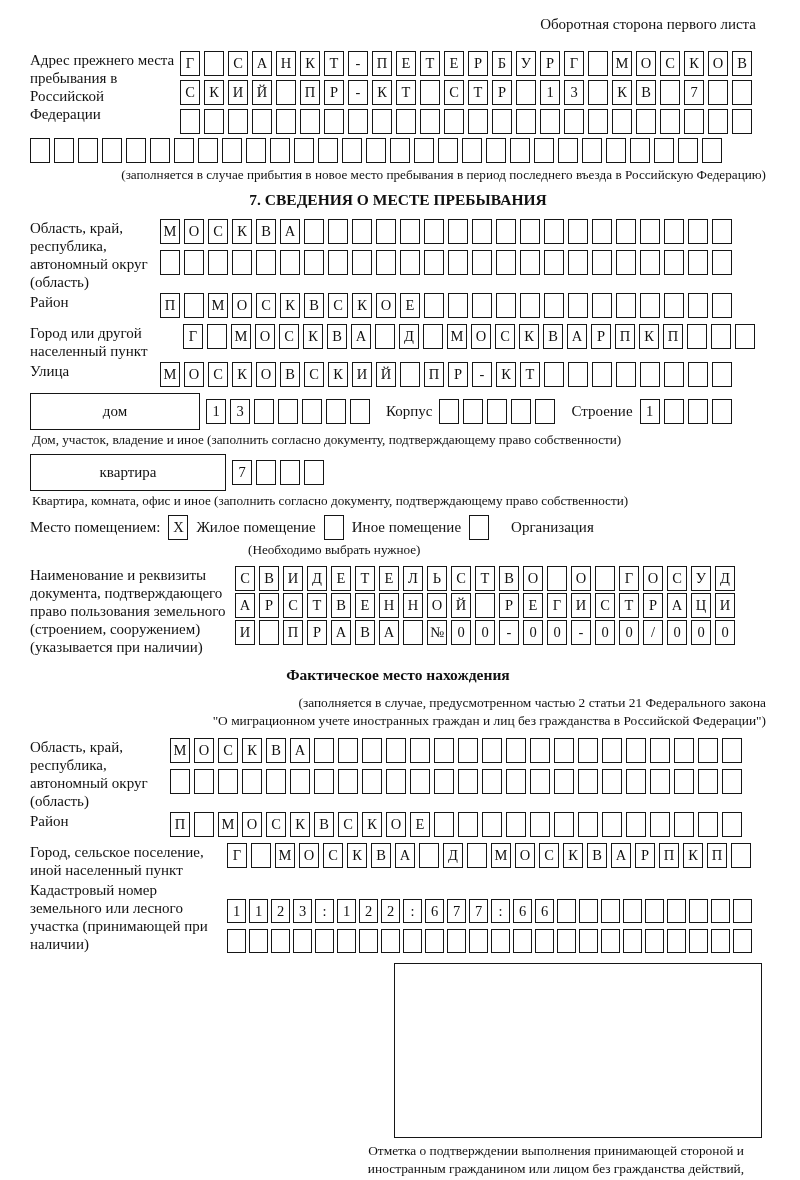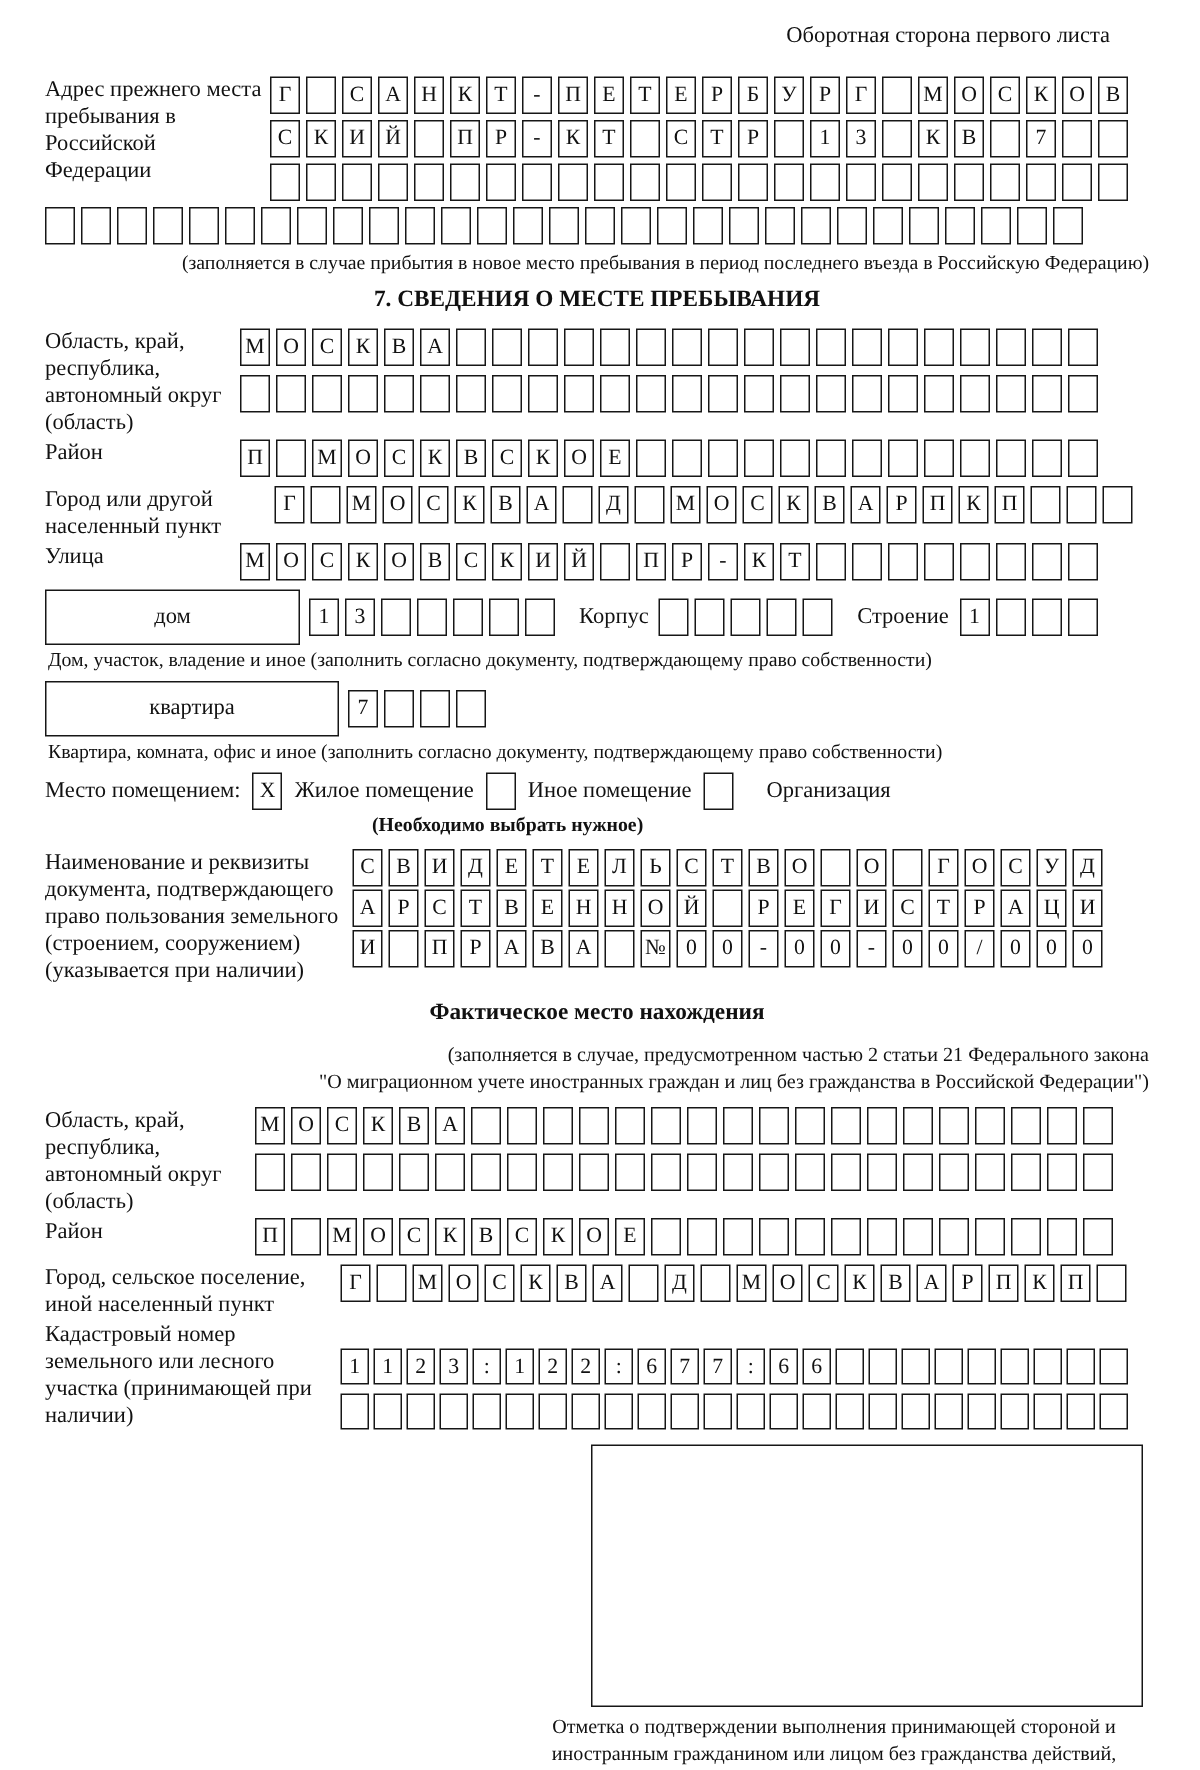--- a/index.html
+++ b/index.html
@@ -1,21 +1,21 @@
 <!DOCTYPE html>
 <html><head>
 <meta charset="utf-8">
 <style>
   * { margin:0; padding:0; box-sizing:border-box; }
   html,body { width:800px; height:1180px; background:#ffffff; overflow:hidden; }
   body {
     font-family:"Liberation Serif","DejaVu Serif",serif;
     color:#111; padding:16px 34px 0 30px; font-size:15px;
   }
-  .top-note { text-align:right; margin-right:26px; font-size:15px; margin-bottom:18px; }
+  .top-note { text-align:right; margin-right:10px; font-size:15px; margin-bottom:18px; }
 
   .frow { display:flex; align-items:flex-start; }
   .flabel { font-size:15px; line-height:18px; flex:none; padding-right:5px; }
   .w145{width:150px;} .w125{width:130px;} .w150{width:153px;} .w192{width:197px;} .w200{width:205px;} .w135{width:140px;}
 
   .cellrow { display:flex; gap:4px; margin-bottom:4px; flex:none; }
   .cell {
     width:20px; height:25px; flex:none;
     border:1.6px solid #161616;
     display:inline-flex; align-items:center; justify-content:center;
@@ -39,21 +39,21 @@
 
   .house-row { align-items:center; margin-bottom:2px; }
   .house-row .cellrow { margin-bottom:0; }
   .inline-label { flex:none; padding:0 7px 0 16px; font-size:15px; }
 
   .stay-row { align-items:center; margin:6px 0 2px 0; }
   .stay-row .cell { margin:0 8px; }
   .stay-label { flex:none; }
   .opt-label { flex:none; }
   .gap14{margin-left:14px;} .gap26{margin-left:26px;} .gap30{margin-left:30px;}
-  .stay-note { font-size:13.2px; margin:0 0 8px 218px;font-weight:bold; }
+  .stay-note { font-size:13.2px; margin:0 0 8px 218px; }
 
   .stack { display:flex; flex-direction:column; }
   .mb6 { margin-bottom:6px; }
   .mb2 { margin-bottom:2px; }
 
   .fact-captions { text-align:right; font-size:13.4px; line-height:18px; margin-bottom:8px; }
 
   .mark-area { margin-top:6px; display:flex; flex-direction:column; align-items:flex-end; }
   .mark-box { width:368px; height:175px; border:1.6px solid #161616; margin-right:4px; }
   .mark-caption {

